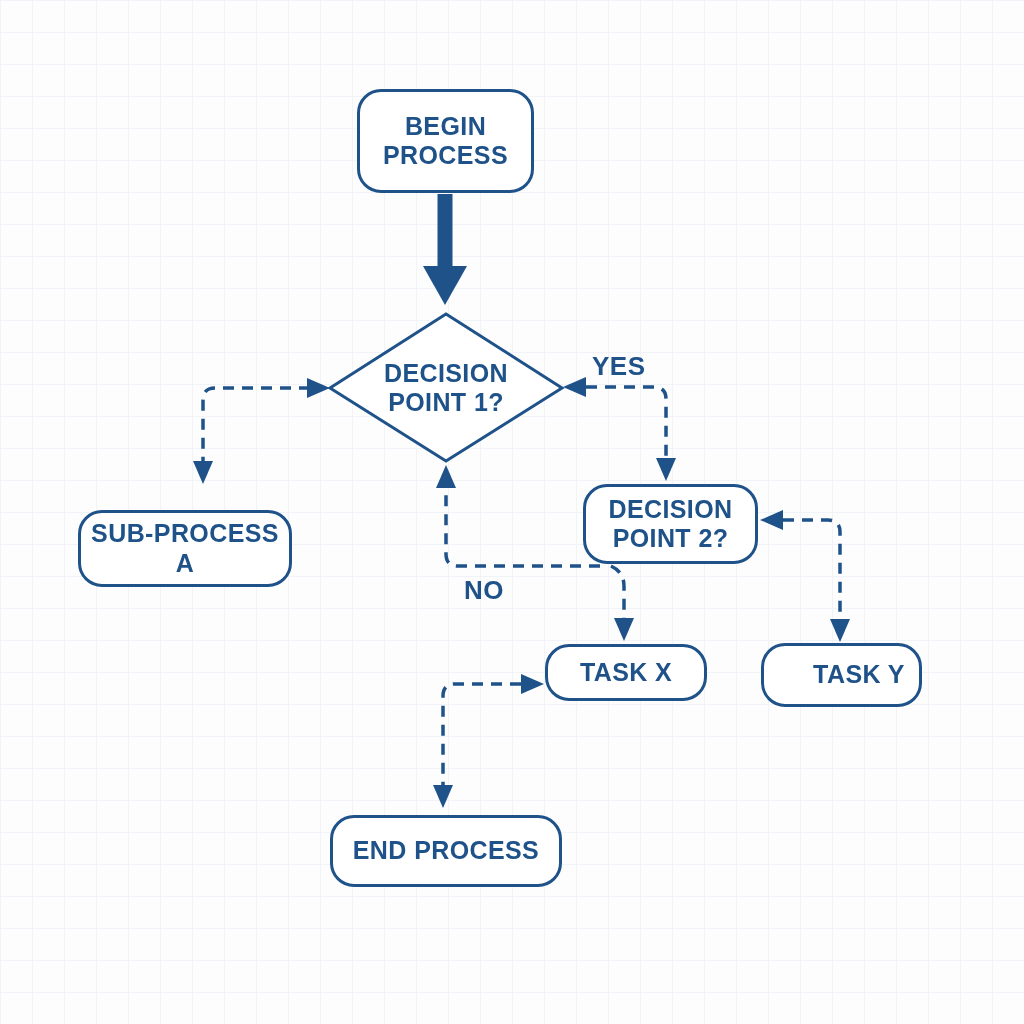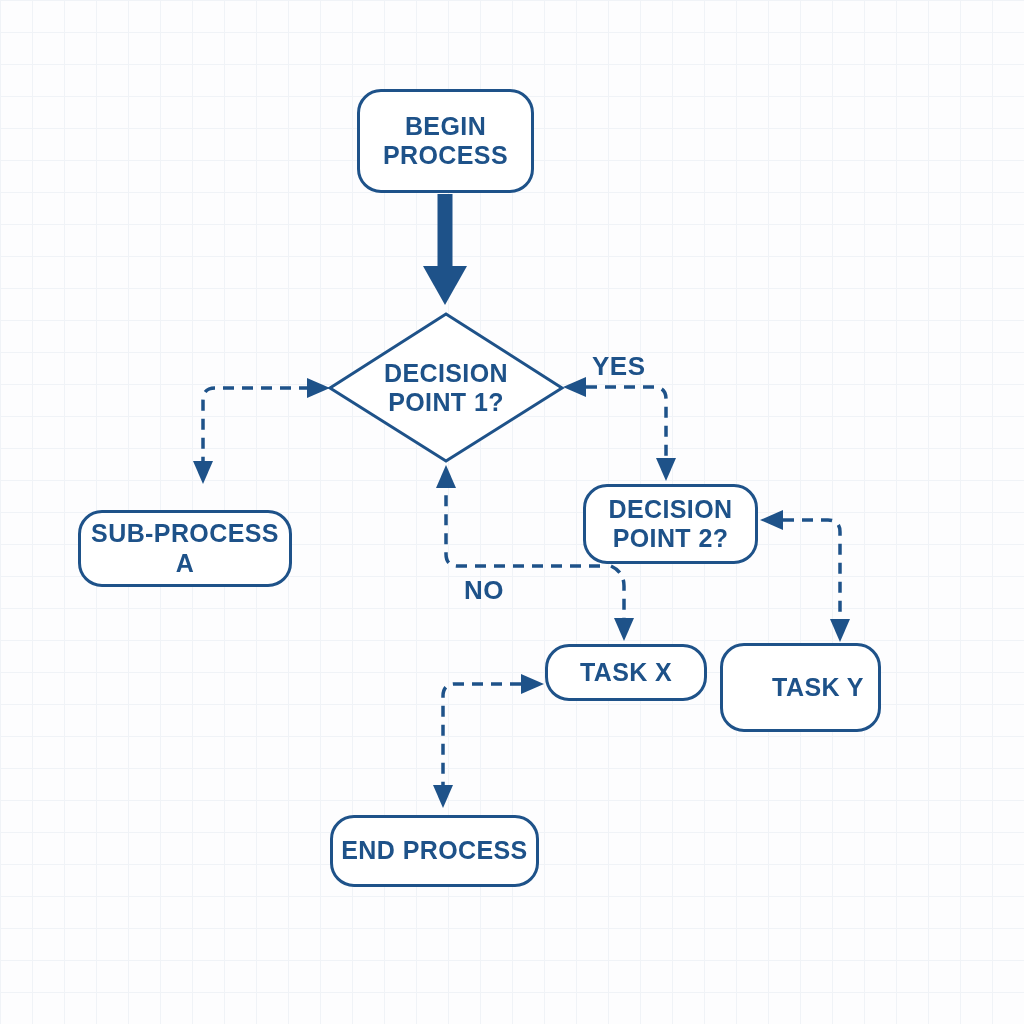--- a/index.html
+++ b/index.html
@@ -24,22 +24,22 @@
     border:3px solid var(--blue); border-radius:24px;
     display:flex; align-items:center; justify-content:center;
     color:var(--blue); font-weight:bold; text-align:center;
     font-size:25px; line-height:1.18; letter-spacing:0.4px;
     white-space:pre-line;
   }
   .node-begin  { left:357px; top:89px; width:177px; height:104px; }
   .node-suba   { left:78px;  top:486px; width:214px; height:77px;margin-top:24px; }
   .node-dp2    { left:583px; top:484px; width:175px; height:80px; }
   .node-taskx  { left:545px; top:644px; width:162px; height:57px; }
-  .node-tasky  { left:720px; top:643px; width:161px; height:89px;padding-left:35px; }
-  .node-end    { left:330px; top:815px; width:209px; height:72px; }
+  .node-tasky  { left:761px; top:643px; width:161px; height:64px;padding-left:35px; }
+  .node-end    { left:330px; top:815px; width:232px; height:72px; }
 
   .diamond-label {
     position:absolute; left:346px; top:355px; width:200px; height:66px;
     display:flex; align-items:center; justify-content:center;
     color:var(--blue); font-weight:bold; text-align:center;
     font-size:25px; line-height:1.18; letter-spacing:0.4px; white-space:pre-line;
   }
   .edge-label {
     position:absolute; color:var(--blue); font-weight:bold;
     font-size:26px; letter-spacing:0.5px;text-align:right;

